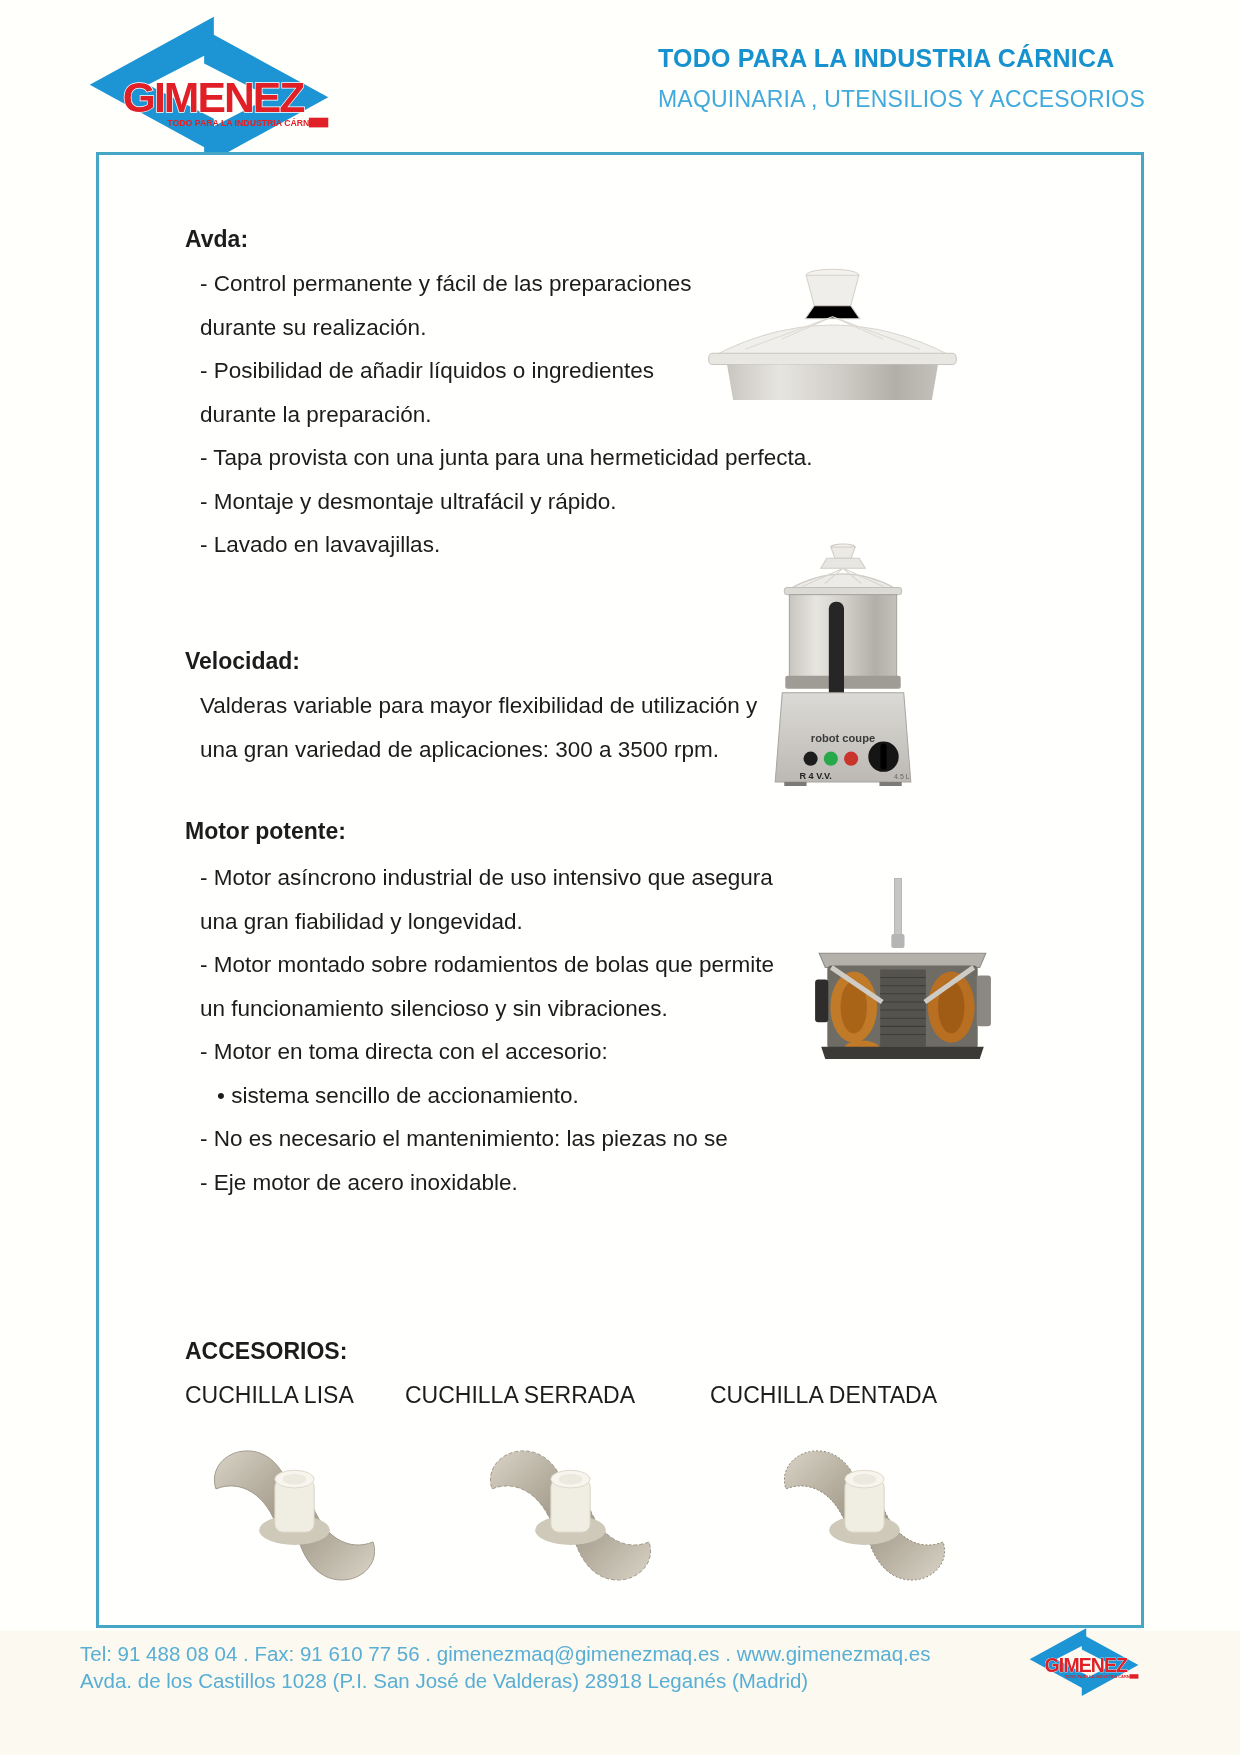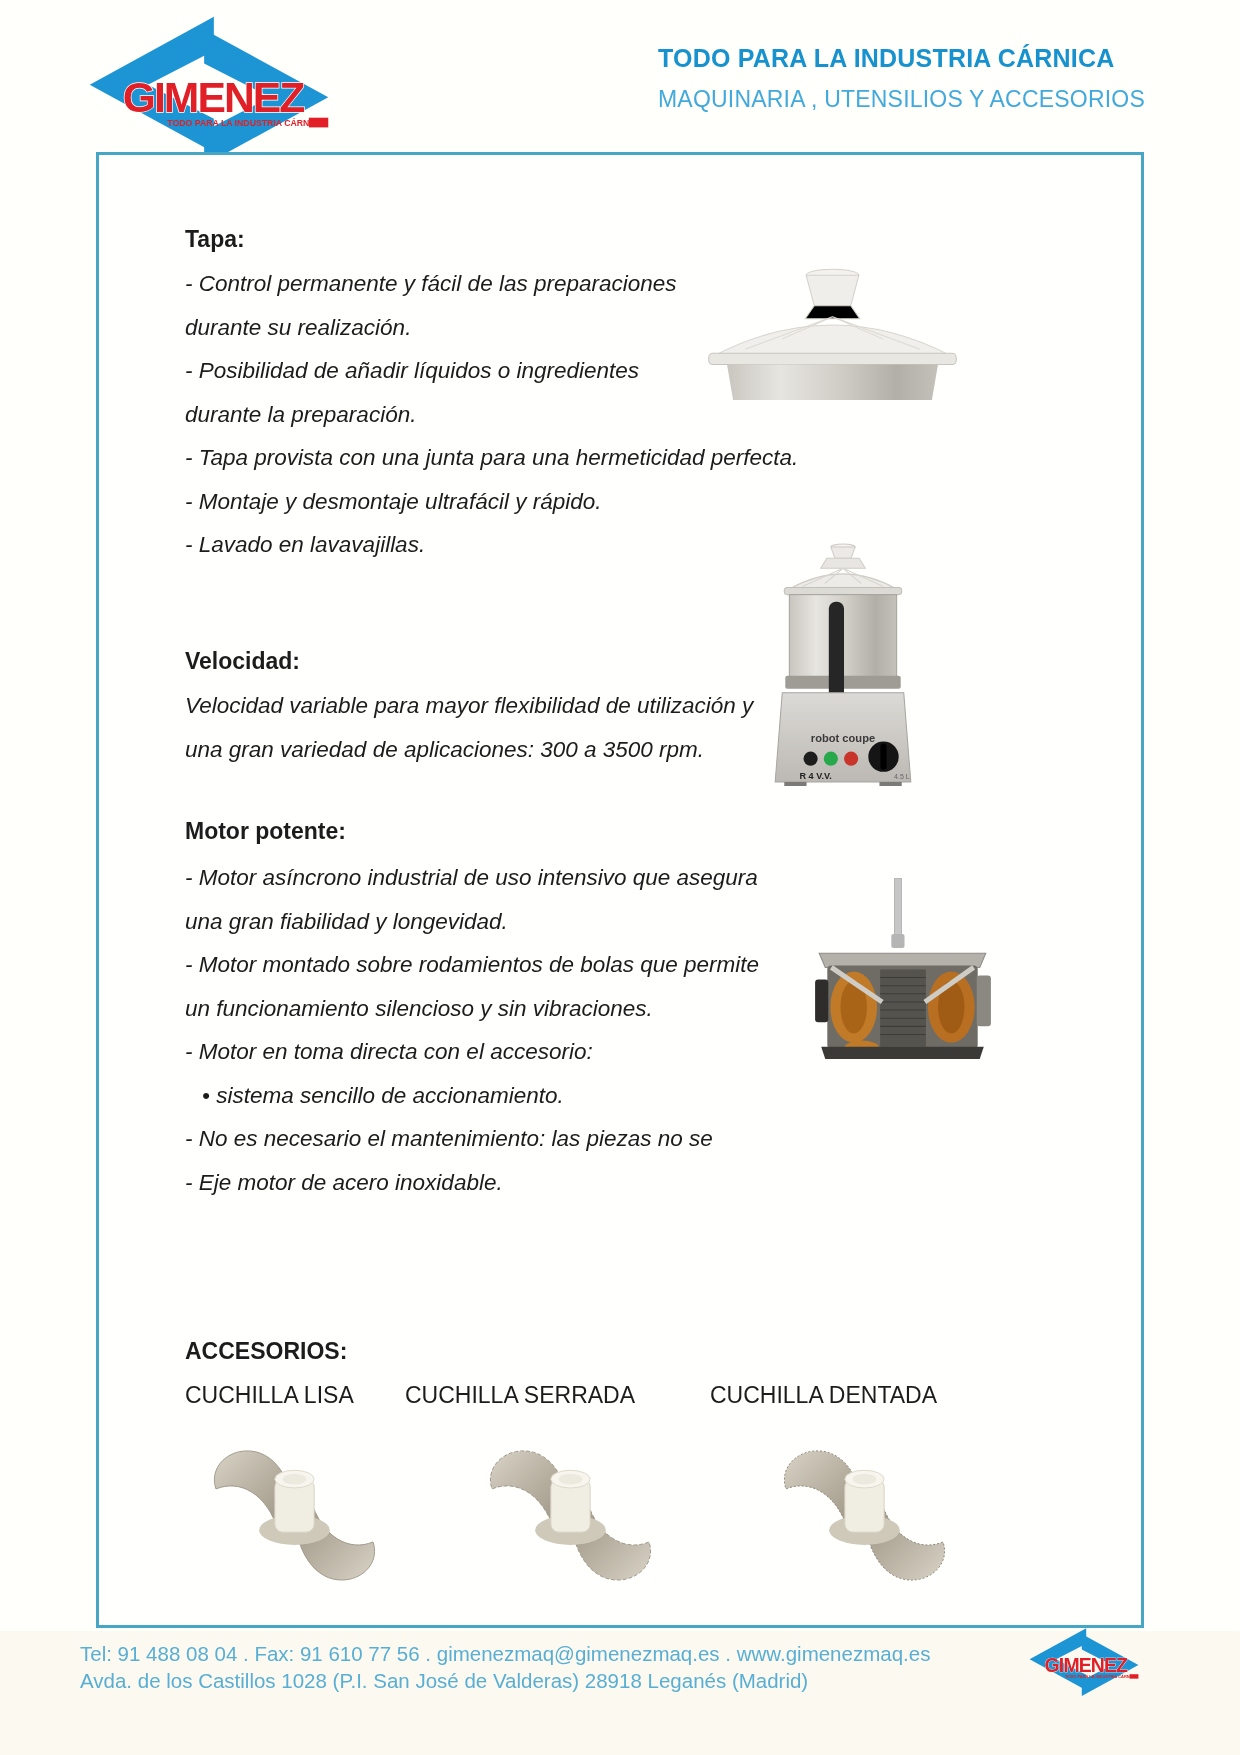--- a/index.html
+++ b/index.html
@@ -15,21 +15,21 @@
   .page-title { font-size:25px; font-weight:bold; color:#1792cf; letter-spacing:.2px; }
   .page-subtitle { font-size:23px; color:#41a9dc; margin-top:13px; letter-spacing:.2px; }
 
   
   .content-box {
     position:absolute; left:96px; top:152px; width:1048px; height:1476px;
     border:3px solid #45a6c5; background:#fffffe; box-sizing:border-box;
   }
 
   .sec-heading { position:absolute; left:185px; font-size:23px; font-weight:bold; white-space:nowrap; }
-  .sec-lines { position:absolute; left:185px; line-height:43.5px; font-size:22.5px; white-space:nowrap;font-style:italic; }
+  .sec-lines { position:absolute; left:200px; line-height:43.5px; font-size:22.5px; white-space:nowrap; }
   .sec-lines .indent { padding-left:17px; }
 
   .accessory-label { position:absolute; top:1382px; font-size:23px; white-space:nowrap;text-align:right; }
 
   
   .footer-bg { position:absolute; left:0; top:1631px; width:1240px; height:124px; background:#fcf9f0; }
   .footer-text { position:absolute; left:80px; top:1640px; font-size:20.5px; line-height:27px; color:#58aed4; }
 
   svg text { font-family:"Liberation Sans", sans-serif; }
 </style>
@@ -67,34 +67,34 @@
     <rect x="238" y="109" width="20" height="10" fill="#e01f26"></rect>
   </svg>
 
   <div class="header-title-block">
     <div class="page-title">TODO PARA LA INDUSTRIA CÁRNICA</div>
     <div class="page-subtitle">MAQUINARIA , UTENSILIOS Y ACCESORIOS</div>
   </div>
 
   <div class="content-box"></div>
 
-  <div class="sec-heading" style="top:226px">Tapa:</div>
+  <div class="sec-heading" style="top:226px">Avda:</div>
   <div class="sec-lines" style="top:262px">
     <div>- Control permanente y fácil de las preparaciones</div>
     <div>durante su realización.</div>
     <div>- Posibilidad de añadir líquidos o ingredientes</div>
     <div>durante la preparación.</div>
     <div>- Tapa provista con una junta para una hermeticidad perfecta.</div>
     <div>- Montaje y desmontaje ultrafácil y rápido.</div>
     <div>- Lavado en lavavajillas.</div>
   </div>
 
   <div class="sec-heading" style="top:648px">Velocidad:</div>
   <div class="sec-lines" style="top:684px">
-    <div>Velocidad variable para mayor flexibilidad de utilización y</div>
+    <div>Valderas variable para mayor flexibilidad de utilización y</div>
     <div>una gran variedad de aplicaciones: 300 a 3500 rpm.</div>
   </div>
 
   <div class="sec-heading" style="top:818px">Motor potente:</div>
   <div class="sec-lines" style="top:856px">
     <div>- Motor asíncrono industrial de uso intensivo que asegura</div>
     <div>una gran fiabilidad y longevidad.</div>
     <div>- Motor montado sobre rodamientos de bolas que permite</div>
     <div>un funcionamiento silencioso y sin vibraciones.</div>
     <div>- Motor en toma directa con el accesorio:</div>

